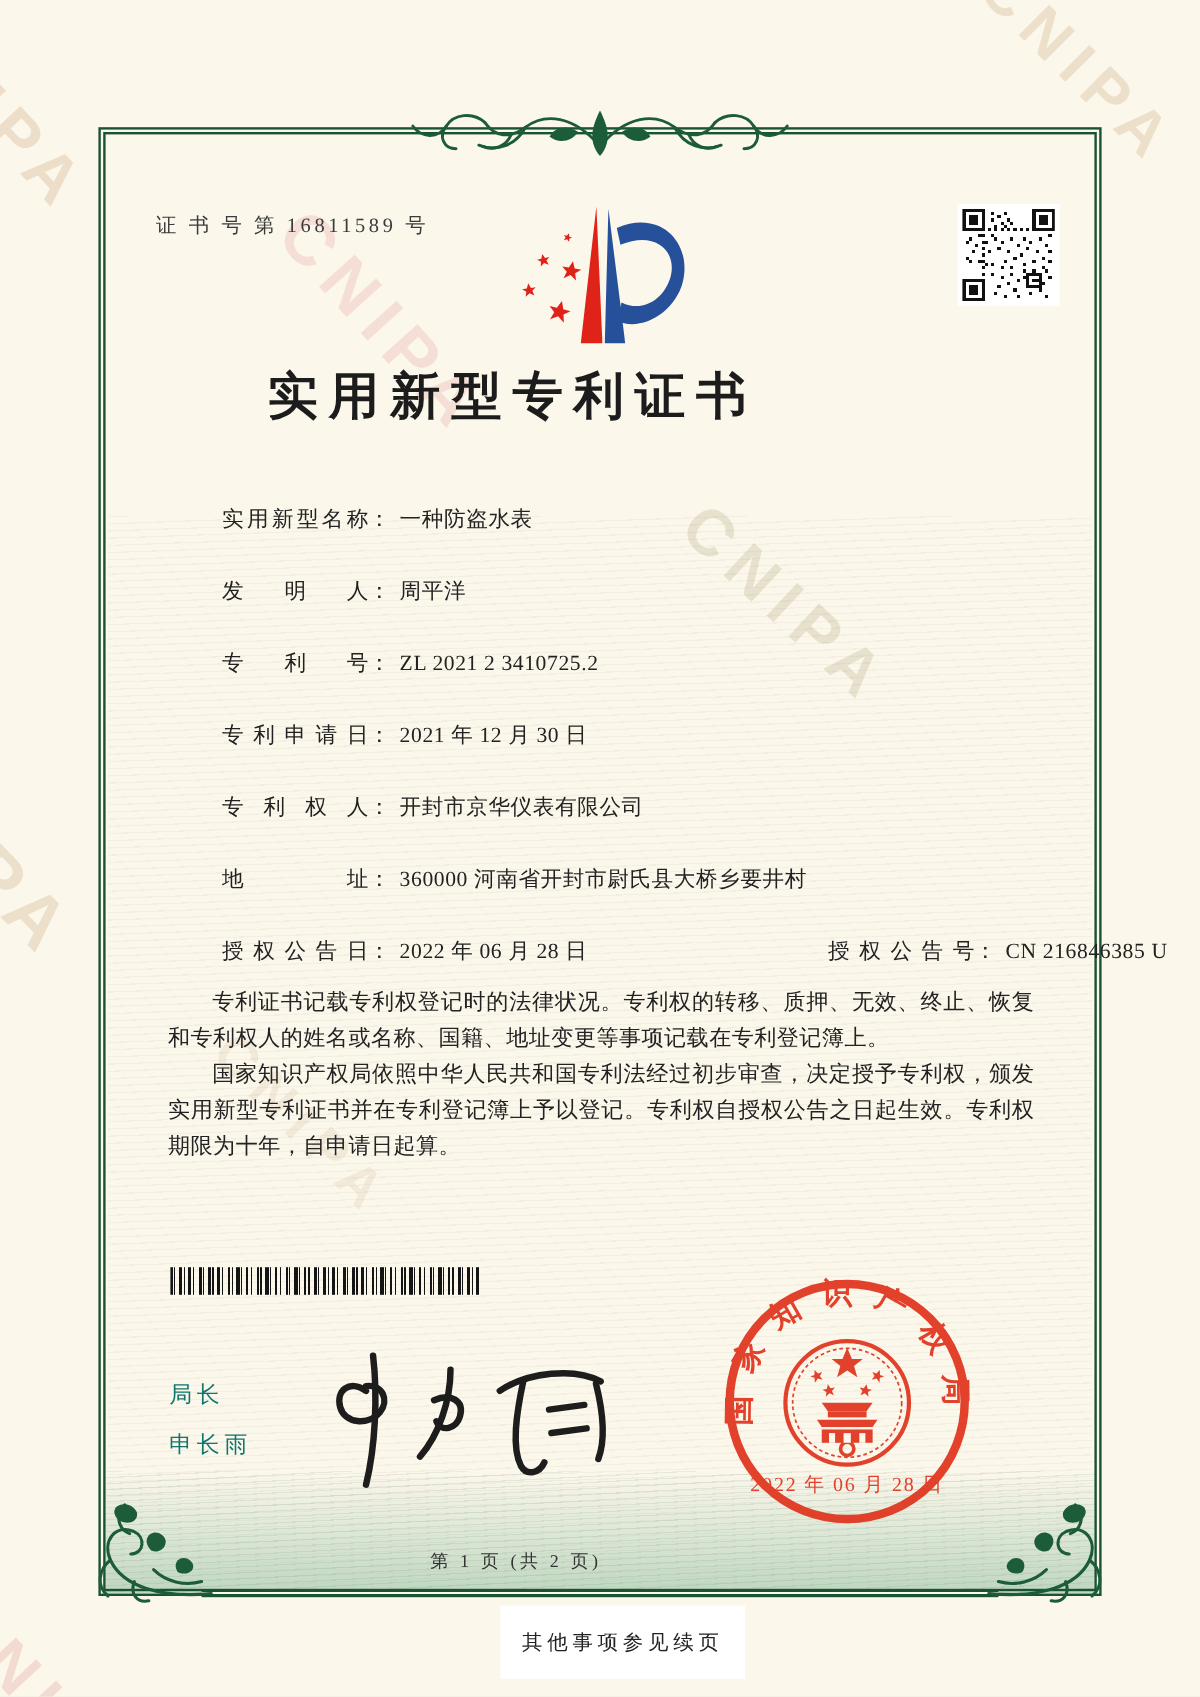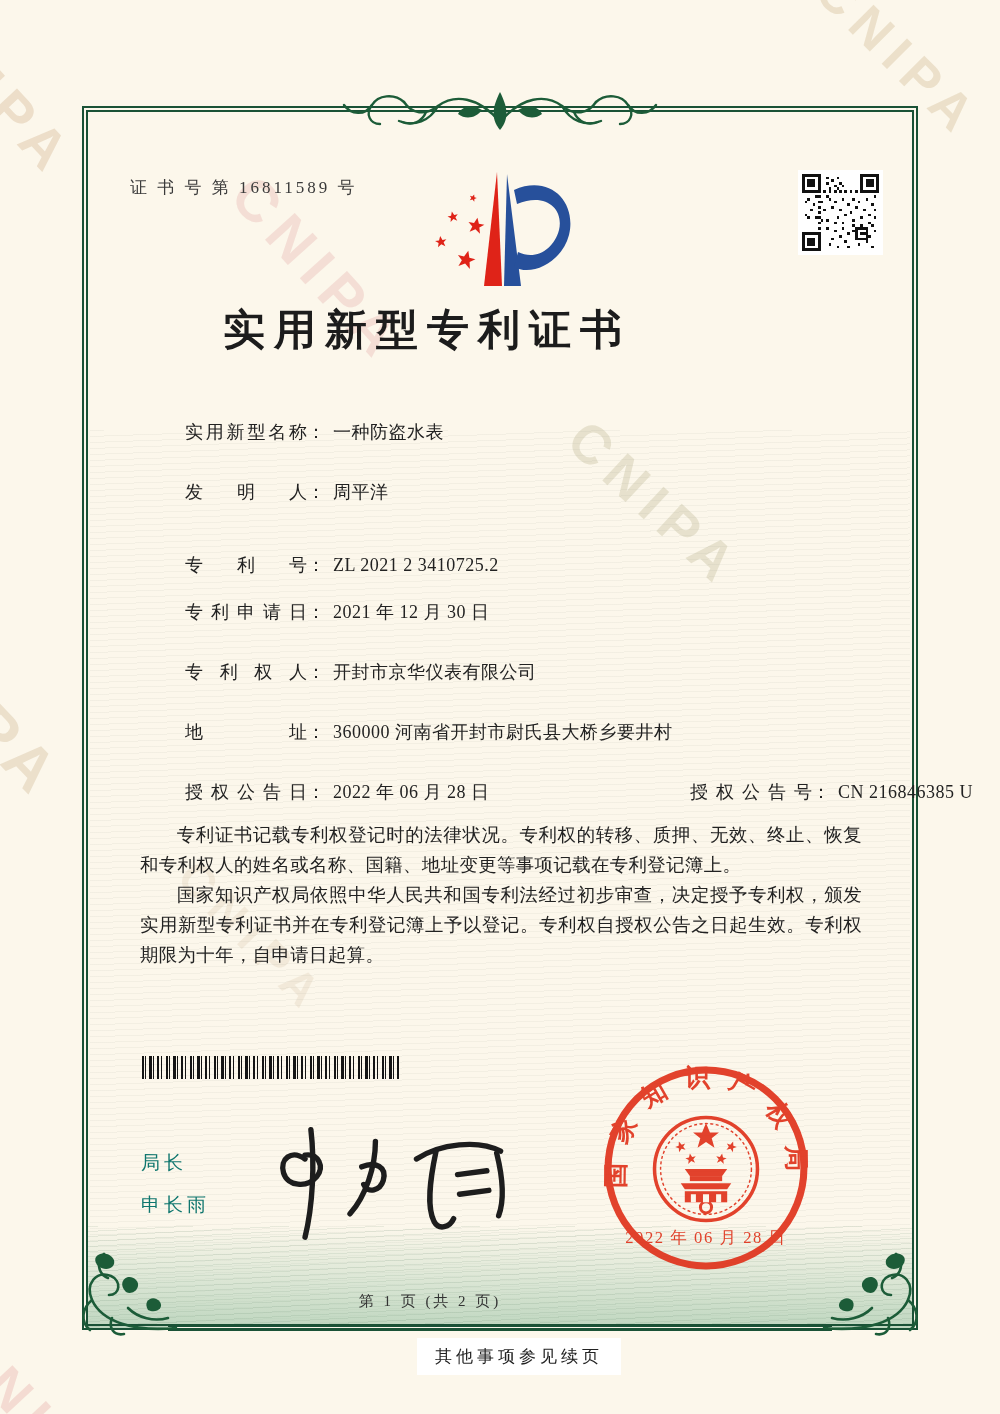--- a/index.html
+++ b/index.html
@@ -61,21 +61,21 @@
       #141414 15px 17px,transparent 17px 19px,#141414 19px 20px,transparent 20px 24px);}
   .sig-block{position:absolute;left:141px;top:1142px;z-index:4;font-family:"Liberation Sans","DejaVu Sans",sans-serif;
       font-size:19px;color:#0f766e;line-height:42px;letter-spacing:4px;}
   .sig-svg{position:absolute;left:260px;top:1116px;width:268px;height:132px;z-index:4;}
   .seal{position:absolute;left:600px;top:1062px;width:212px;height:212px;z-index:5;opacity:.92;}
 
   
   .page-info{position:absolute;left:0;top:1292px;width:860px;text-align:center;font-size:15px;
       letter-spacing:3px;color:#333;z-index:4;}
   .cont-note{position:absolute;left:0;top:1338px;width:1000px;text-align:center;z-index:4;}
-  .cont-note span{display:inline-block;background:#fff;padding:7px 18px;font-size:17px;letter-spacing:4px;color:#222;margin-left:38px;}
+  .cont-note span{display:inline-block;background:#fff;padding:19px 18px;font-size:17px;letter-spacing:4px;color:#222;margin-left:38px;}
 </style>
 </head>
 <body>
 
 <div class="page">
 
   <span class="wm wm1">CNIPA</span>
   <span class="wm wm2">CNIPA</span>
   <span class="wm wm3">CNIPA</span>
   <span class="wm wm4">CNIPA</span>
@@ -194,21 +194,21 @@
   </svg>
 
   <div class="title">实用新型专利证书</div>
 
   <div class="frow" style="top:420px">
     <span class="flabel">实用新型名称</span><span class="colon">：</span><span class="fval">一种防盗水表</span>
   </div>
   <div class="frow" style="top:480px">
     <span class="flabel">发明人</span><span class="colon">：</span><span class="fval">周平洋</span>
   </div>
-  <div class="frow" style="top:553px">
+  <div class="frow" style="top:540px">
     <span class="flabel">专利号</span><span class="colon">：</span><span class="fval">ZL 2021 2 3410725.2</span>
   </div>
   <div class="frow" style="top:600px">
     <span class="flabel">专利申请日</span><span class="colon">：</span><span class="fval">2021 年 12 月 30 日</span>
   </div>
   <div class="frow" style="top:660px">
     <span class="flabel">专利权人</span><span class="colon">：</span><span class="fval">开封市京华仪表有限公司</span>
   </div>
   <div class="frow" style="top:720px">
     <span class="flabel">地址</span><span class="colon">：</span><span class="fval">360000  河南省开封市尉氏县大桥乡要井村</span>

